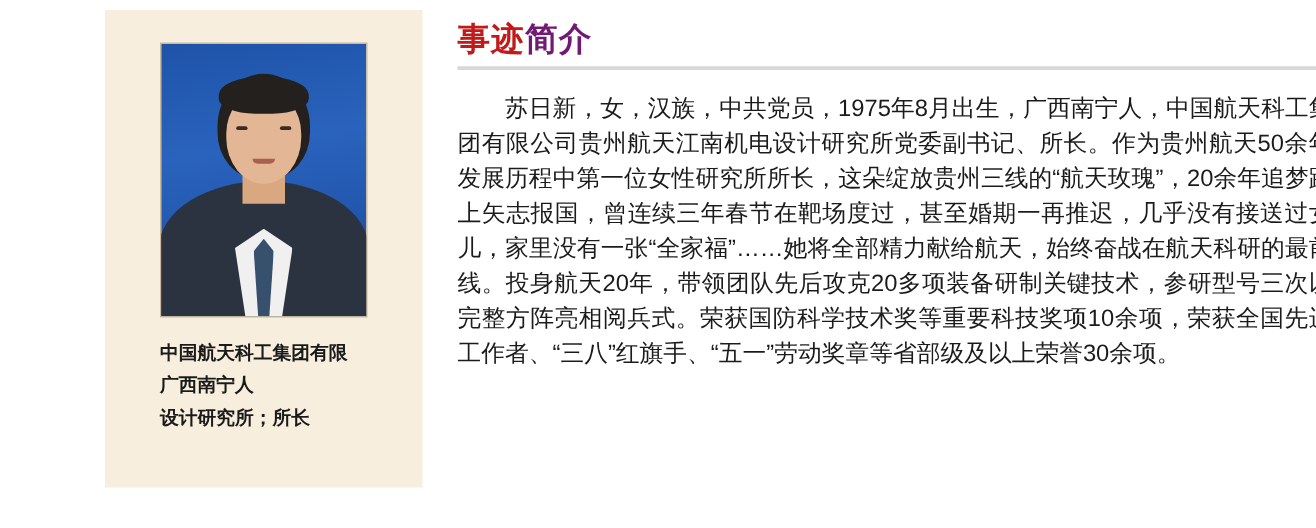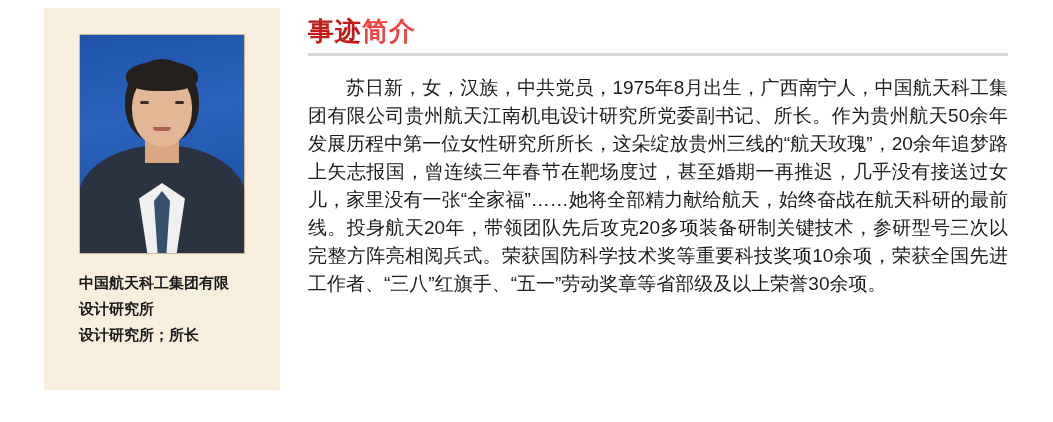--- a/index.html
+++ b/index.html
@@ -15,23 +15,23 @@
   }
   .page {
     position: relative;
     width: 1053px;
     height: 422px;
     display: flex;
     align-items: flex-start;
   }
   
   .profile-card {
-    width: 236px;
+    width: 254px;
     height: 382px;
-    margin-left: 44px;
+    margin-left: 84px;
     margin-top: 8px;
     background: #f7eedd;
     box-sizing: border-box;
     padding-top: 26px;
     display: flex;
     flex-direction: column;
     align-items: center;
     flex: 0 0 auto;
   }
   .portrait {
@@ -152,21 +152,21 @@
   }
   .title-row {
     display: flex;
     align-items: baseline;
     font-size: 26px;
     font-weight: bold;
     letter-spacing: 1px;
     margin-bottom: 4px;
   }
   .title-a { color: #c01a1a; }
-  .title-b { color: #ef4444; }
+  .title-b { color: #701a75; }
   .title-rule {
     width: 700px;
     height: 3px;
     background: #d8d8d8;
     margin-bottom: 18px;
   }
   .body-text {
     font-size: 19px;
     line-height: 28px;
     color: #1b1b1b;
@@ -189,21 +189,21 @@
       <div class="neck"></div>
       <div class="hair"></div>
       <div class="face"></div>
       <div class="fringe"></div>
       <div class="eye l"></div>
       <div class="eye r"></div>
       <div class="mouth"></div>
     </div>
     <div class="profile-caption">
       <span class="line">中国航天科工集团有限</span>
-      <span class="line">设计研究所</span>
+      <span class="line">广西南宁人</span>
       <span class="line">设计研究所；所长</span>
     </div>
   </div>
 
   <div class="article">
     <div class="title-row">
       <span class="title-a">事迹</span>
       <span class="title-b">简介</span>
     </div>
     <div class="title-rule"></div>

